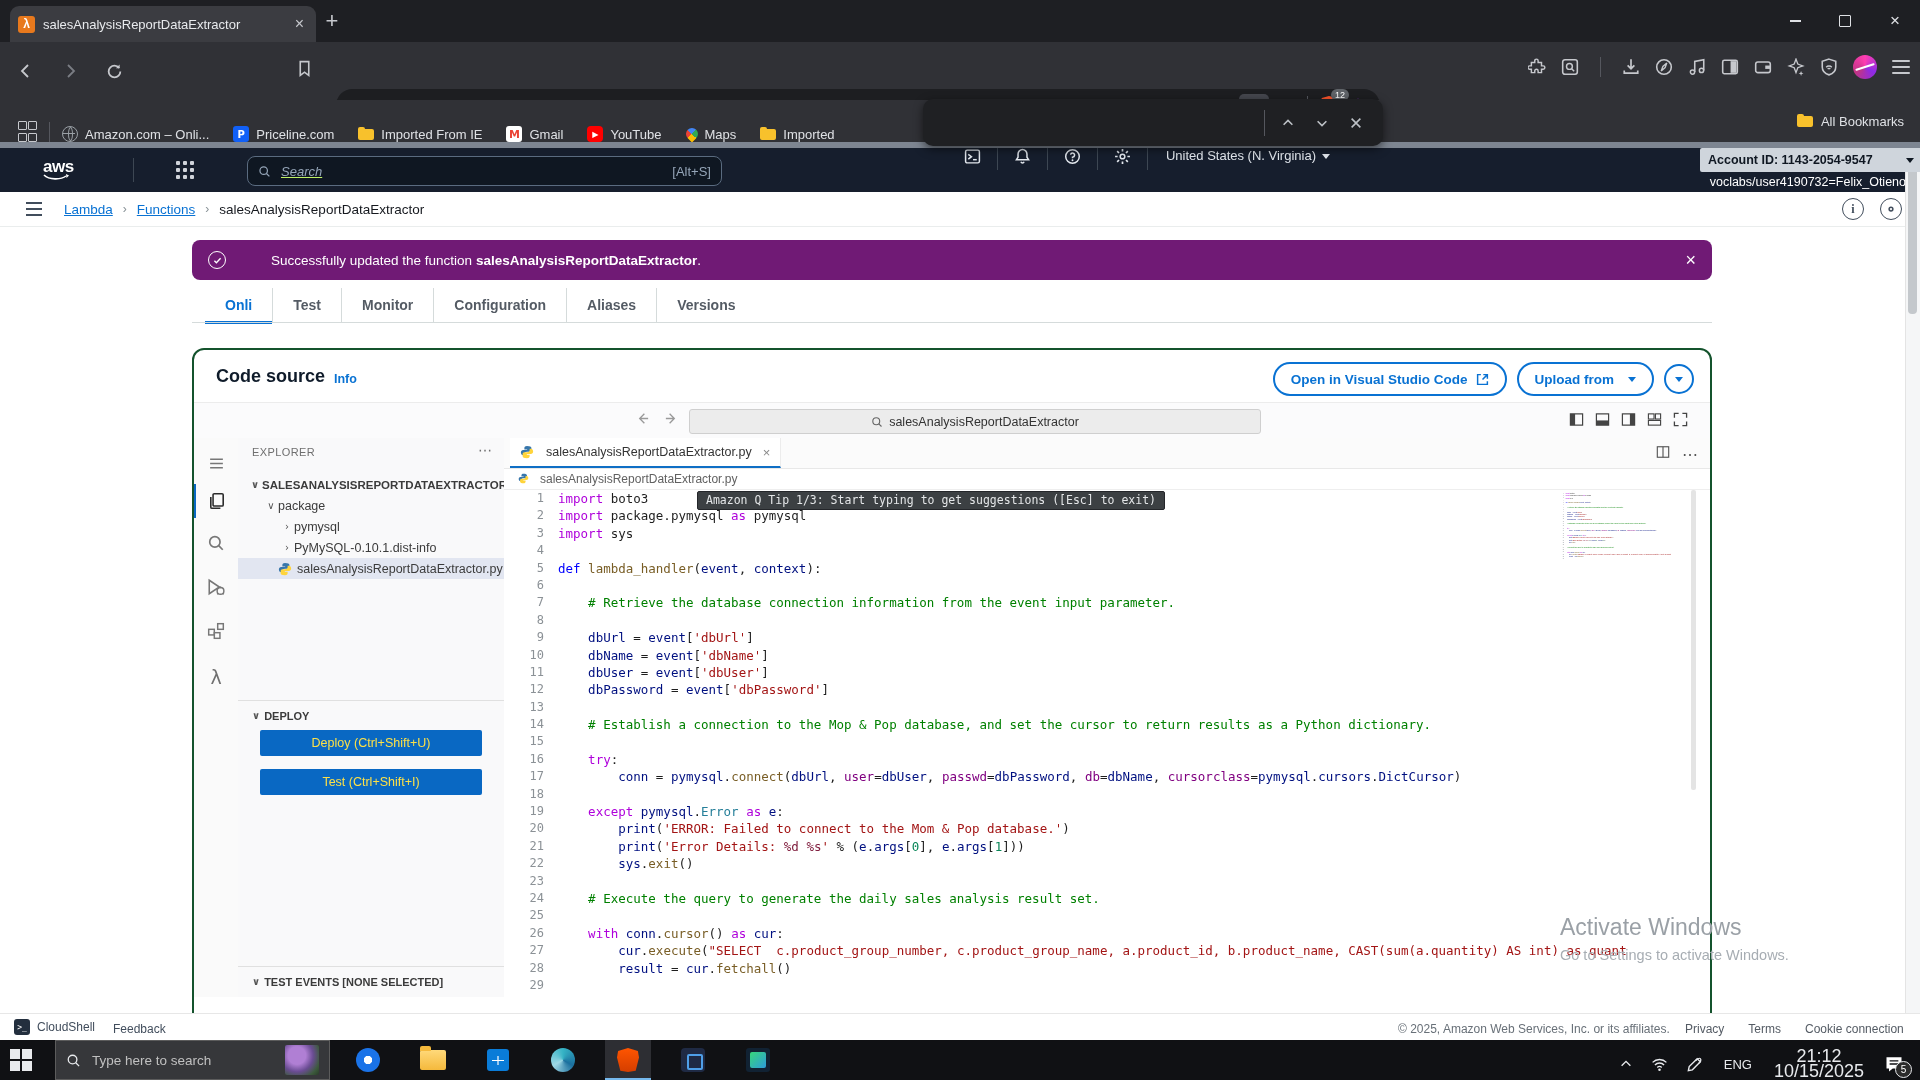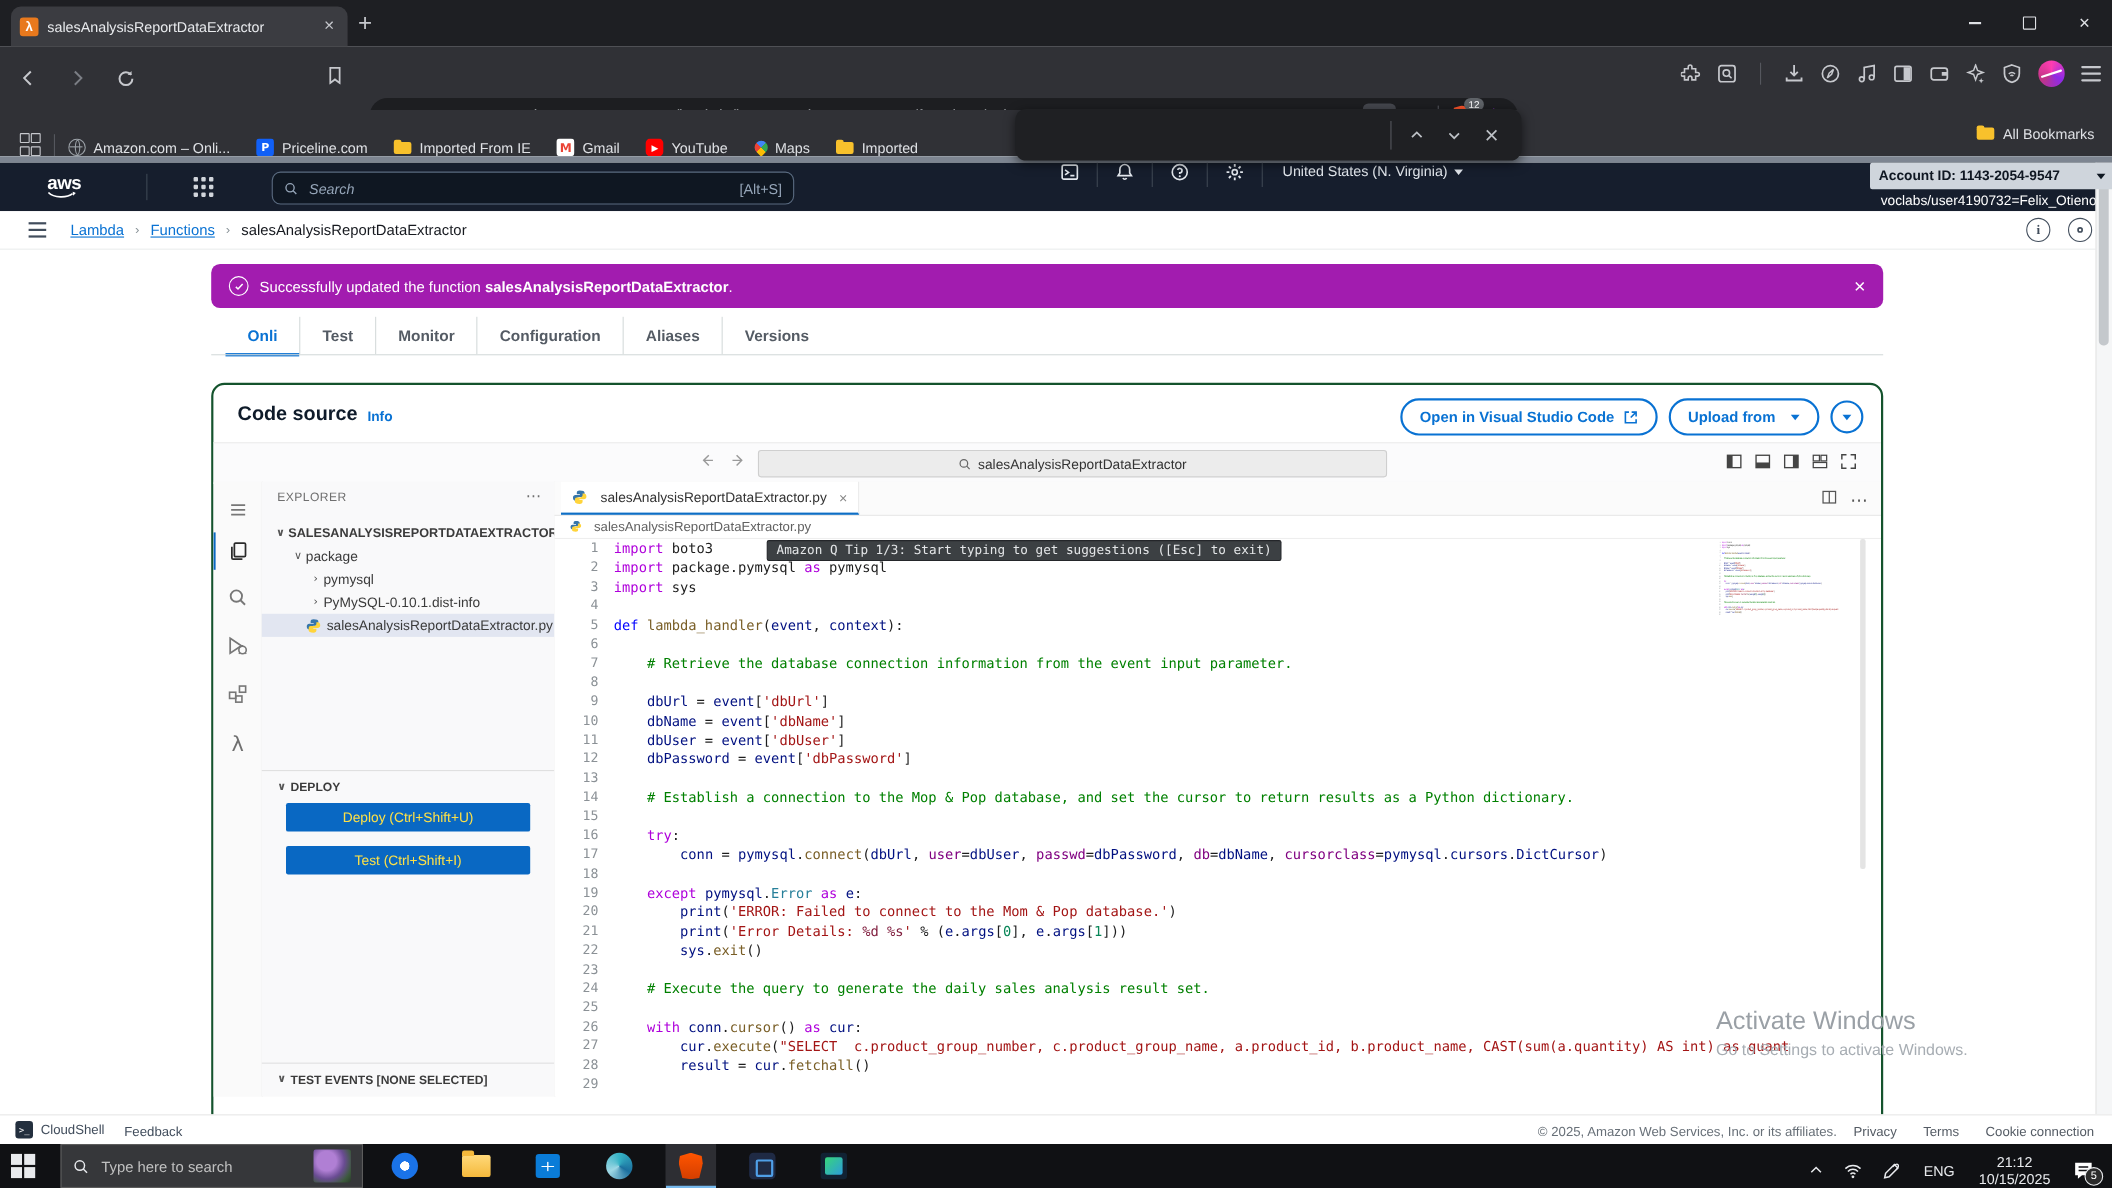--- a/index.html
+++ b/index.html
@@ -71,21 +71,21 @@
   .page{position:absolute;left:0;top:142px;width:1920px;height:898px;background:#fff;}
   .graystrip{position:absolute;left:0;top:0;width:1920px;height:6px;background:#7d8591;}
   .awsheader{position:absolute;left:0;top:6px;width:1920px;height:44px;background:#161e2d;color:#fff;}
   .awslogo{position:absolute;left:43px;top:9px;color:#fff;font-weight:bold;font-size:17px;letter-spacing:-.5px;}
   .awslogo svg{margin-top:-3px;}
   .hdr-div{position:absolute;top:10px;width:1px;height:24px;background:#3d4753;}
   .grid9{position:absolute;left:176px;top:13px;display:grid;grid-template-columns:4px 4px 4px;grid-gap:3px;}
   .grid9 i{width:4px;height:4px;background:#d1d5db;border-radius:1px;}
   .awssearch{position:absolute;left:247px;top:8px;width:453px;height:28px;background:#0f1722;border:1px solid #5a6b80;
              border-radius:8px;display:flex;align-items:center;padding:0 10px;color:#95a5b8;font-size:13px;}
-  .awssearch input{flex:1;background:transparent;border:none;outline:none;color:#f0abfc;font-size:13px;font-style:italic;margin-left:8px;}
+  .awssearch input{flex:1;background:transparent;border:none;outline:none;color:#bef264;font-size:13px;font-style:italic;margin-left:8px;text-decoration:underline;}
   .awssearch input::placeholder{color:#95a5b8;font-style:italic;}
   .hdr-right{position:absolute;right:572px;top:0;height:44px;display:flex;align-items:flex-start;gap:0;color:#e3e8ee;}
   .hdr-ic{padding:0 16px;display:flex;align-items:center;}
   .hdr-sep{width:1px;height:22px;background:#3d4753;}
   .region{font-size:13px;padding:0 18px;white-space:nowrap;}
   .caret{display:inline-block;margin-left:6px;width:0;height:0;border-left:4px solid transparent;border-right:4px solid transparent;border-top:5px solid #e3e8ee;vertical-align:middle;}
   .acct-box{position:absolute;left:1700px;top:0;width:206px;height:24px;background:#cfd5dc;border-radius:2px;
             display:flex;align-items:center;font-size:12.5px;font-weight:bold;color:#0f1722;padding:0 8px;z-index:5;}
   .acct-box .caret{border-top-color:#0f1722;margin-left:auto;}
   .acct-user{position:absolute;right:14px;top:27px;color:#fff;font-size:12.5px;}
@@ -94,22 +94,22 @@
             display:flex;align-items:center;font-size:13.5px;color:#545b64;}
   .crumb-burger{margin:0 18px 0 26px;display:flex;flex-direction:column;gap:4px;}
   .crumb-burger i{width:16px;height:2px;background:#414d5c;}
   .crumb-link{color:#0972d3;text-decoration:underline;margin:0 4px;}
   .crumb-sep{color:#879196;margin:0 6px;font-size:12px;}
   .crumb-cur{color:#16191f;margin-left:4px;}
   .crumb-right{position:absolute;right:18px;display:flex;gap:16px;color:#414d5c;}
   .circ-ic{width:20px;height:20px;border:1.6px solid #414d5c;border-radius:50%;display:flex;align-items:center;justify-content:center;
            font-size:12px;font-weight:bold;font-family:"Liberation Serif",serif;}
 
-  .banner{position:absolute;left:192px;top:98px;width:1520px;height:40px;background:#a21caf;border-radius:8px;
-          display:flex;align-items:center;color:#fff;font-size:13.5px;padding:0 16px;box-sizing:border-box;}
+  .banner{position:absolute;left:192px;top:98px;width:1520px;height:40px;background:#701a75;border-radius:8px;
+          display:flex;align-items:center;color:#fff;font-size:13.5px;padding:0 16px;box-sizing:border-box;gap:35px;}
   .banner b{font-weight:bold;}
   .banner-check{width:16px;height:16px;border:1.6px solid #fff;border-radius:50%;margin-right:10px;flex:none;
                 display:flex;align-items:center;justify-content:center;}
   .banner-x{margin-left:auto;font-size:18px;color:#fff;}
 
   .tabsrow{position:absolute;left:205px;top:146px;display:flex;height:34px;}
   .ctab{padding:0 20px;font-size:14px;font-weight:bold;color:#545b64;display:flex;align-items:center;border-right:1px solid #d5dbdb;position:relative;}
   .ctab:last-child{border-right:none;}
   .ctab.active{color:#0972d3;}
   .ctab.active::after{content:"";position:absolute;left:0;right:0;bottom:-2px;height:3px;background:#0972d3;}
@@ -213,21 +213,21 @@
                     clip-path:polygon(0 0,45% 0,45% 45%,0 45%,0 55%,45% 55%,45% 100%,0 100%,55% 100%,55% 55%,100% 55%,100% 45%,55% 45%,55% 0);}
   .ic-swirl{width:24px;height:24px;border-radius:50%;background:conic-gradient(#35b3c5,#1b6f9e,#9fd8e5,#35b3c5);}
   .ic-brave{width:22px;height:24px;background:linear-gradient(#ff5500,#d43e00);clip-path:polygon(50% 0,95% 12%,100% 40%,85% 95%,50% 100%,15% 95%,0 40%,5% 12%);}
   .ic-dark{width:24px;height:24px;background:#1f2a44;border-radius:4px;position:relative;}
   .ic-dark::before{content:"";position:absolute;left:6px;top:6px;width:12px;height:12px;border:2px solid #4f9fe8;border-radius:2px;}
   .ic-film{width:24px;height:24px;background:#123;border-radius:3px;position:relative;}
   .ic-film::before{content:"";position:absolute;left:4px;top:4px;width:16px;height:16px;background:linear-gradient(135deg,#37d67a,#2d9cdb);border-radius:2px;}
   .tray{position:absolute;right:0;top:4px;height:40px;display:flex;align-items:center;gap:0;color:#e8eaed;}
   .tray-ic{padding:0 9px;display:flex;align-items:center;}
   .tray-lang{font-size:13px;padding:0 12px;}
-  .tray-clock{text-align:center;font-size:13px;line-height:15px;padding:0 10px;}
+  .tray-clock{text-align:center;font-size:18px;line-height:15px;padding:0 10px;}
   .tray-notif{position:relative;padding:0 16px 0 10px;}
   .notif-badge{position:absolute;right:8px;bottom:-4px;width:15px;height:15px;border-radius:50%;background:#2b2b2b;
                border:1px solid #e8eaed;color:#fff;font-size:10px;display:flex;align-items:center;justify-content:center;}
 </style>
 </head>
 <body>
 
 <div class="tabstrip">
   <div class="btab">
     <span class="favicon">λ</span>

